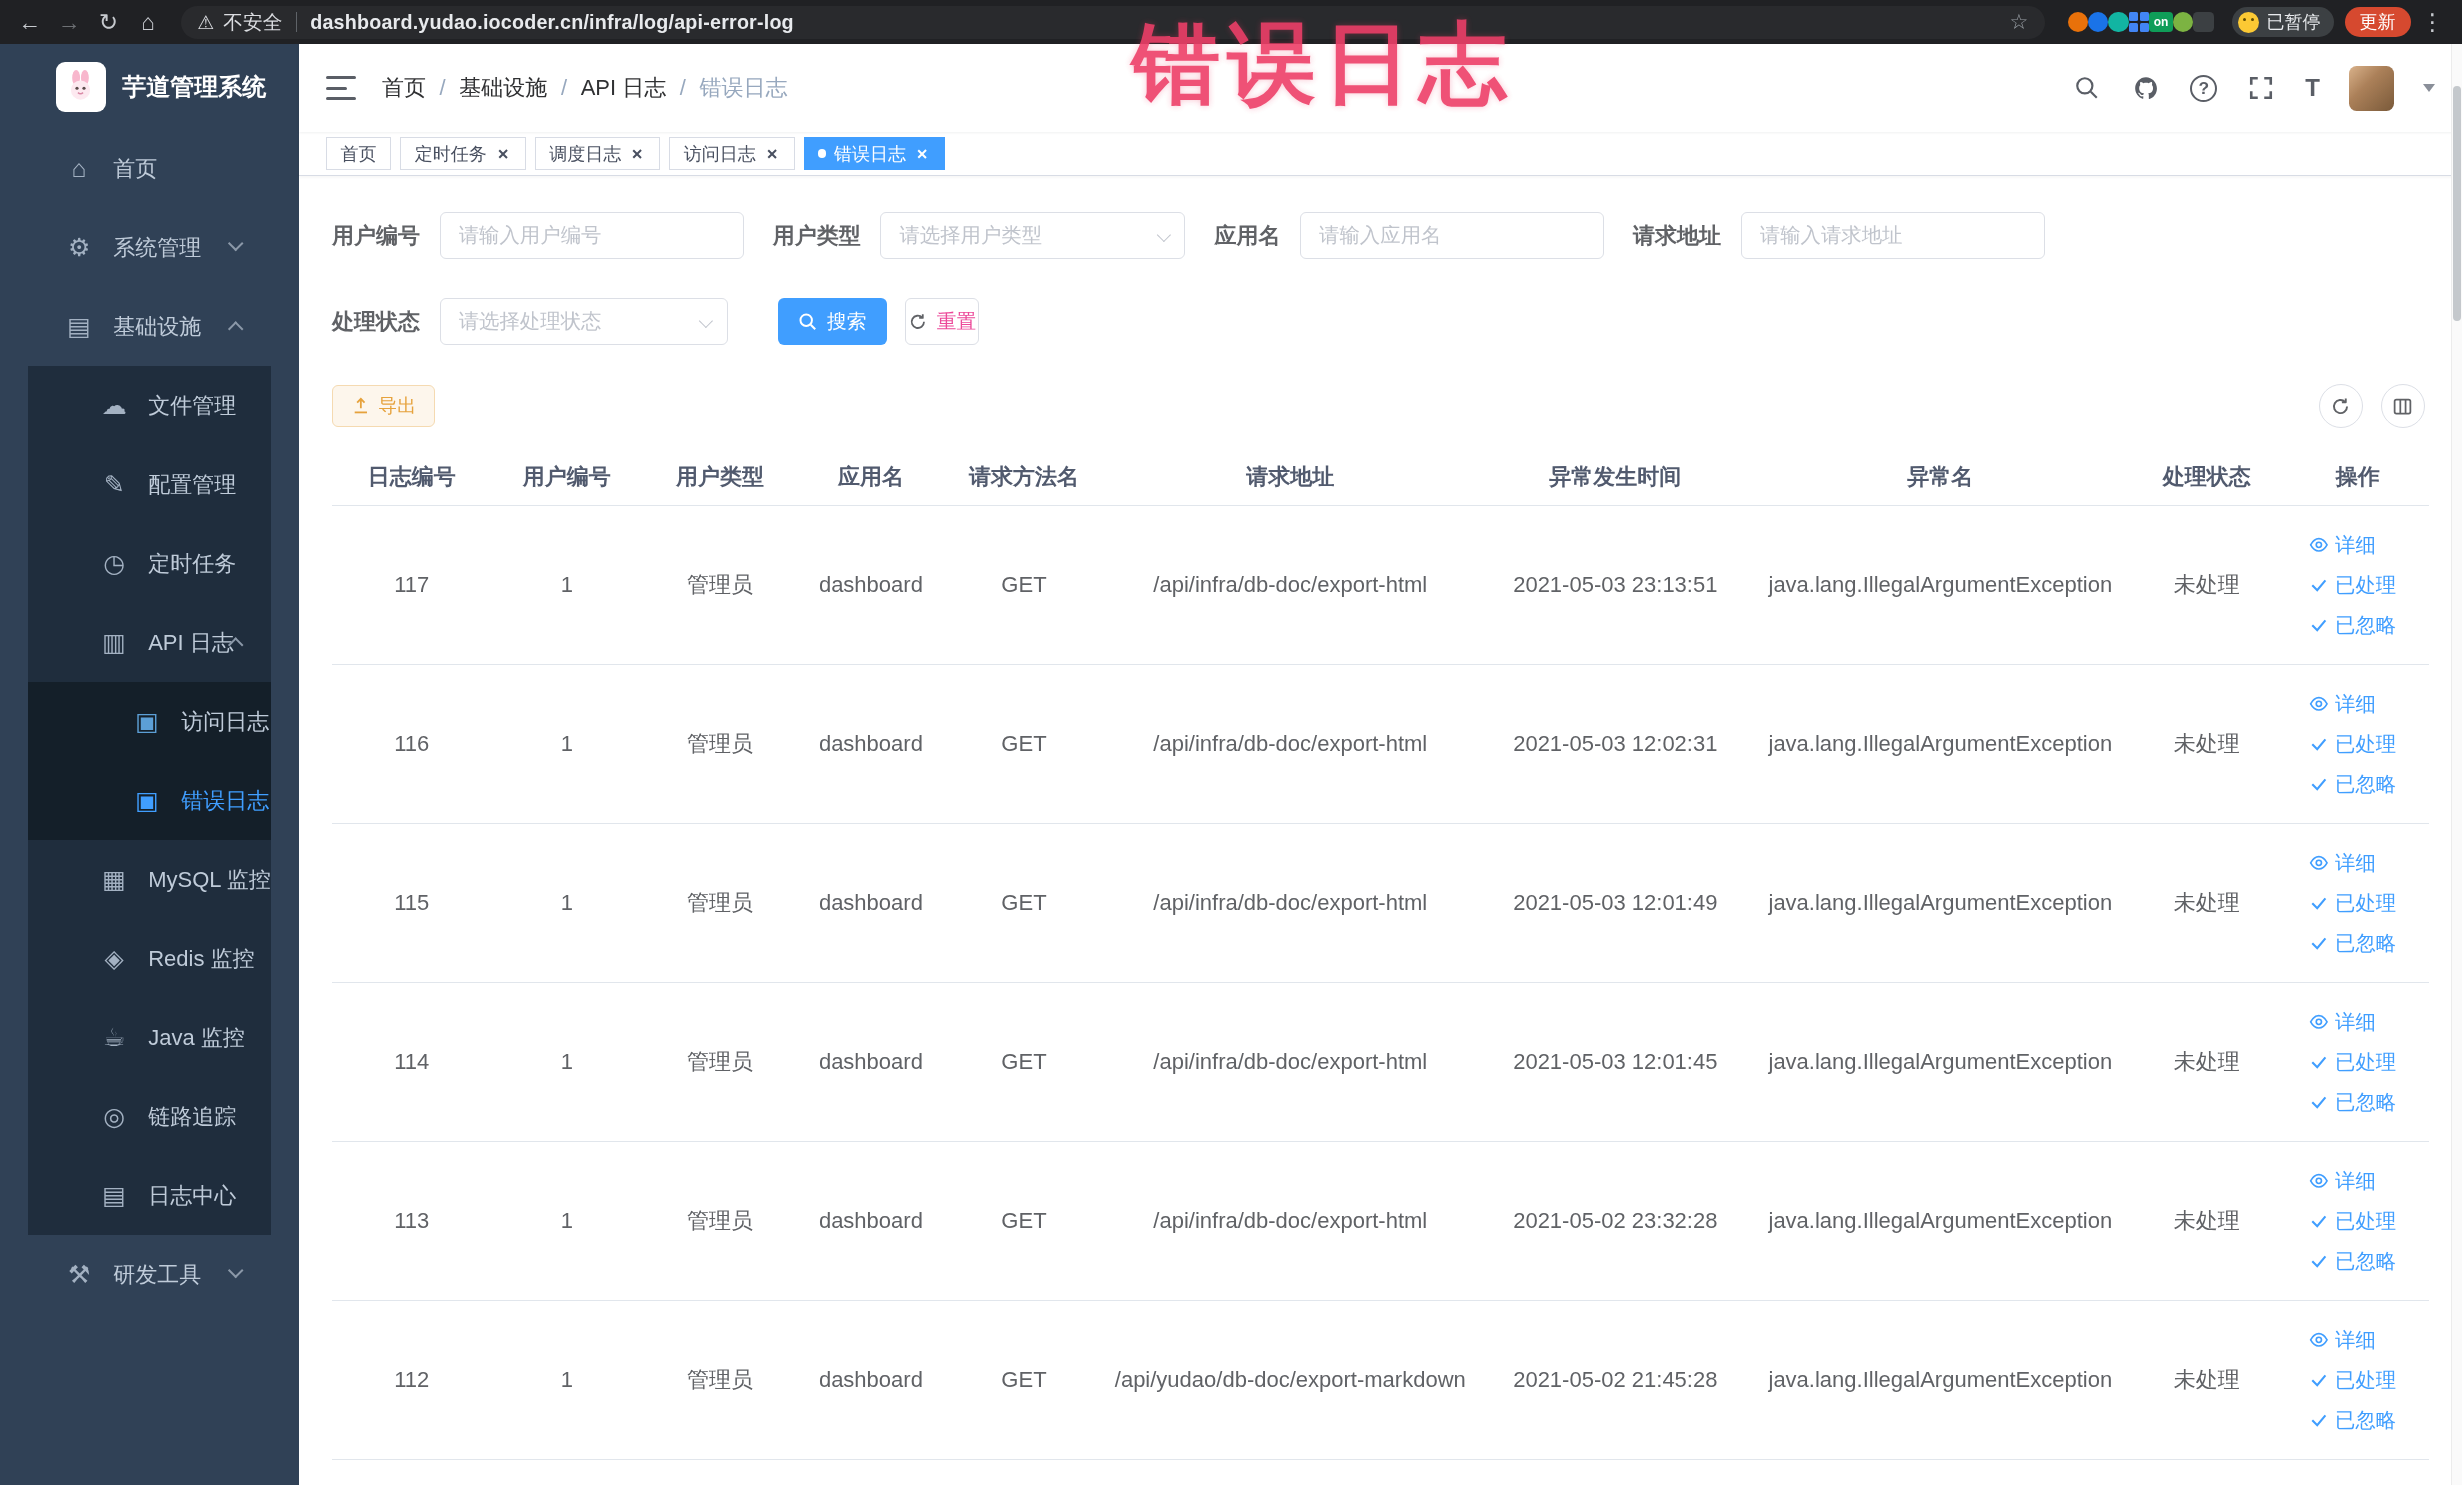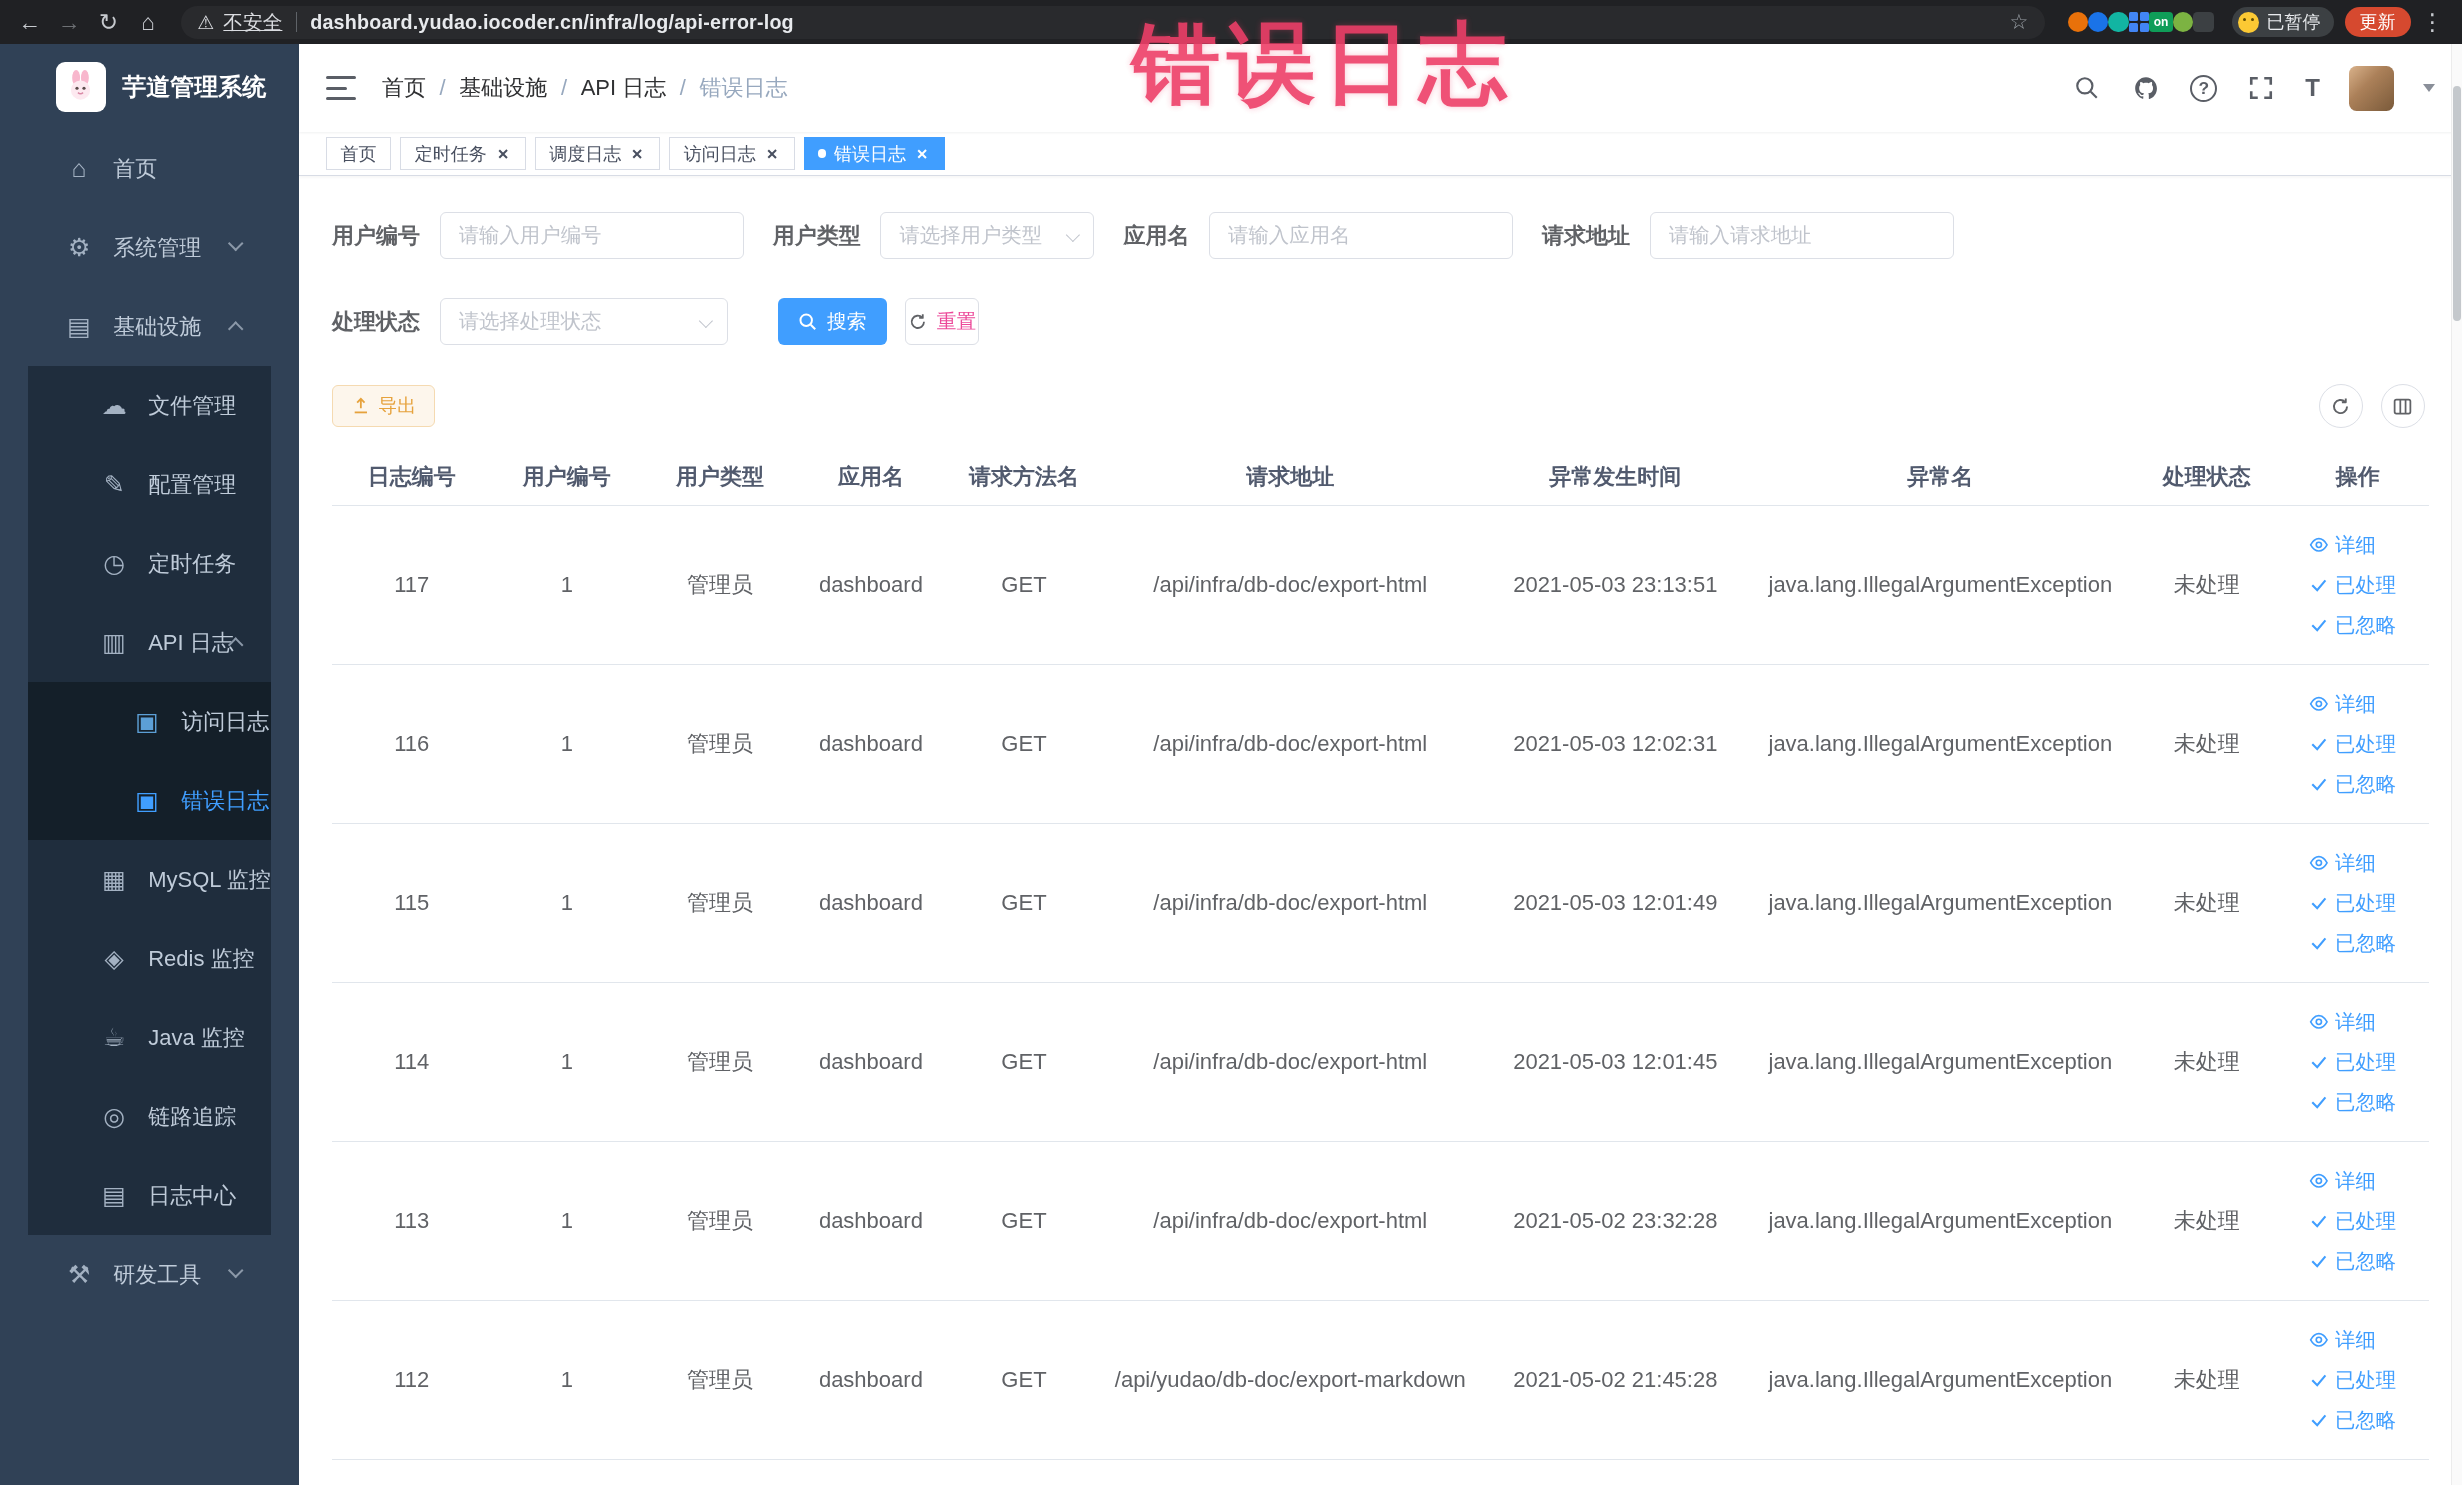--- a/index.html
+++ b/index.html
@@ -10,21 +10,21 @@
     --primary:#409eff; --warning:#e6a23c; --watermark:#ee3f68;
   }
   .stage { position:relative; width:2462px; height:1486px; overflow:hidden; background:#fff; }
 
   
   .browser-bar { height:44px; background:#202124; display:flex; align-items:center; padding:0 12px; gap:4.5px; color:#e8eaed; }
   .nav-icon { min-width:35px; height:35px; display:flex; align-items:center; justify-content:center; font-size:23px; color:#c6c9ce; cursor:pointer; border-radius:50%; }
   .nav-icon.dim { color:#6e7175; }
   .omnibox { flex:1; height:33px; background:#292a2d; border-radius:16.7px; display:flex; align-items:center; padding:0 16.7px; margin:0 10.6px; gap:9px; font-size:19.7px; min-width:0; }
   .warn-glyph { color:#dadce0; font-size:19px; }
-  .warn-text { color:#dadce0; white-space:nowrap;text-decoration:underline; }
+  .warn-text { color:#dadce0; white-space:nowrap; }
   .omni-divider { width:0.8px; height:19.7px; background:#5f6368; margin:0 4.5px; }
   .url-text { color:#e8eaed; font-weight:600; letter-spacing:0.2px; white-space:nowrap; overflow:hidden; text-overflow:ellipsis; }
   .star { margin-left:auto; color:#9aa0a6; font-size:21px; cursor:pointer; }
   .ext-cluster { display:flex; align-items:center; gap:0; margin:0 7.6px; }
   .ext-dot { width:20.4px; height:20.4px; border-radius:50%; cursor:pointer; }
   .ext-grid { width:20.4px; height:20.4px; display:grid; grid-template:1fr 1fr / 1fr 1fr; gap:2.3px; cursor:pointer; }
   .ext-grid span { background:#4285f4; border-radius:1.5px; }
   .ext-on { height:20.4px; padding:0 4.5px; border-radius:3.8px; background:#0f9d58; color:#fff; font-size:12px; font-weight:bold; display:flex; align-items:center; cursor:pointer; }
   .ext-square { width:20.4px; height:20.4px; border-radius:4.5px; background:#3c4043; cursor:pointer; }
   .paused-pill { height:30px; background:#3c4043; border-radius:15px; display:flex; align-items:center; gap:7.6px; padding:0 13.6px 0 6px; margin:0 6px; cursor:pointer; }
@@ -87,21 +87,21 @@
   .content { flex:1; padding:36px 33px 0 33px; overflow:hidden; }
   .filter-row { display:flex; align-items:center; margin-bottom:39px; }
   .field { display:flex; align-items:center; margin-right:29px; }
   .field > label { font-size:22px; color:#606266; font-weight:600; margin-right:19.7px; white-space:nowrap; }
   .el-input, .el-select, .el-date { height:47px; border:0.8px solid #dcdfe6; border-radius:6px; background:#fff; font-size:20.4px; color:#606266; }
   input.el-input { padding:0 18px; outline:none; width:100%; }
   input::placeholder { color:#c0c4cc; }
   .sel-wrap { position:relative; display:flex; align-items:center; }
   .sel-wrap input { padding-right:42px; cursor:pointer; }
   .sel-chev { position:absolute; right:16.7px; top:18px; width:9.8px; height:9.8px; border-right:1.9px solid #c0c4cc; border-bottom:1.9px solid #c0c4cc; transform:rotate(45deg); pointer-events:none; }
-  .w-user { width:276px; } .w-type { width:214px; } .w-app { width:291px; } .w-url { width:288px; } .w-status { width:288px; }
+  .w-user { width:276px; } .w-type { width:305px; } .w-app { width:291px; } .w-url { width:288px; } .w-status { width:288px; }
   .el-date { width:360px; display:flex; align-items:center; padding:0 15px; gap:10.6px; cursor:pointer; }
   .el-date .ph { color:#c0c4cc; font-size:19.7px; white-space:nowrap; }
   .el-date .sep { color:#c0c4cc; margin:0 3px; }
   .el-date svg { width:23px; height:23px; flex-shrink:0; }
   .btn { height:47px; border-radius:6px; display:flex; align-items:center; gap:9px; font-size:19.7px; cursor:pointer; border:0.8px solid transparent; white-space:nowrap; }
   .btn svg { width:19.7px; height:19.7px; }
   .btn-primary { background:var(--primary); color:#fff; padding:0 19.7px; margin-left:21px; }
   .btn-default { background:#fff; color:#ec4899; border-color:#dcdfe6; padding:0 2px; margin-left:18px; }
   .toolbar-row { display:flex; align-items:center; justify-content:space-between; margin:30px 0 21px 0; }
   .btn-export { height:42px; background:#fdf6ec; border:0.8px solid #f5dab1; color:var(--warning); border-radius:6px; display:flex; align-items:center; gap:7.6px; padding:0 18px; font-size:19px; cursor:pointer; }

